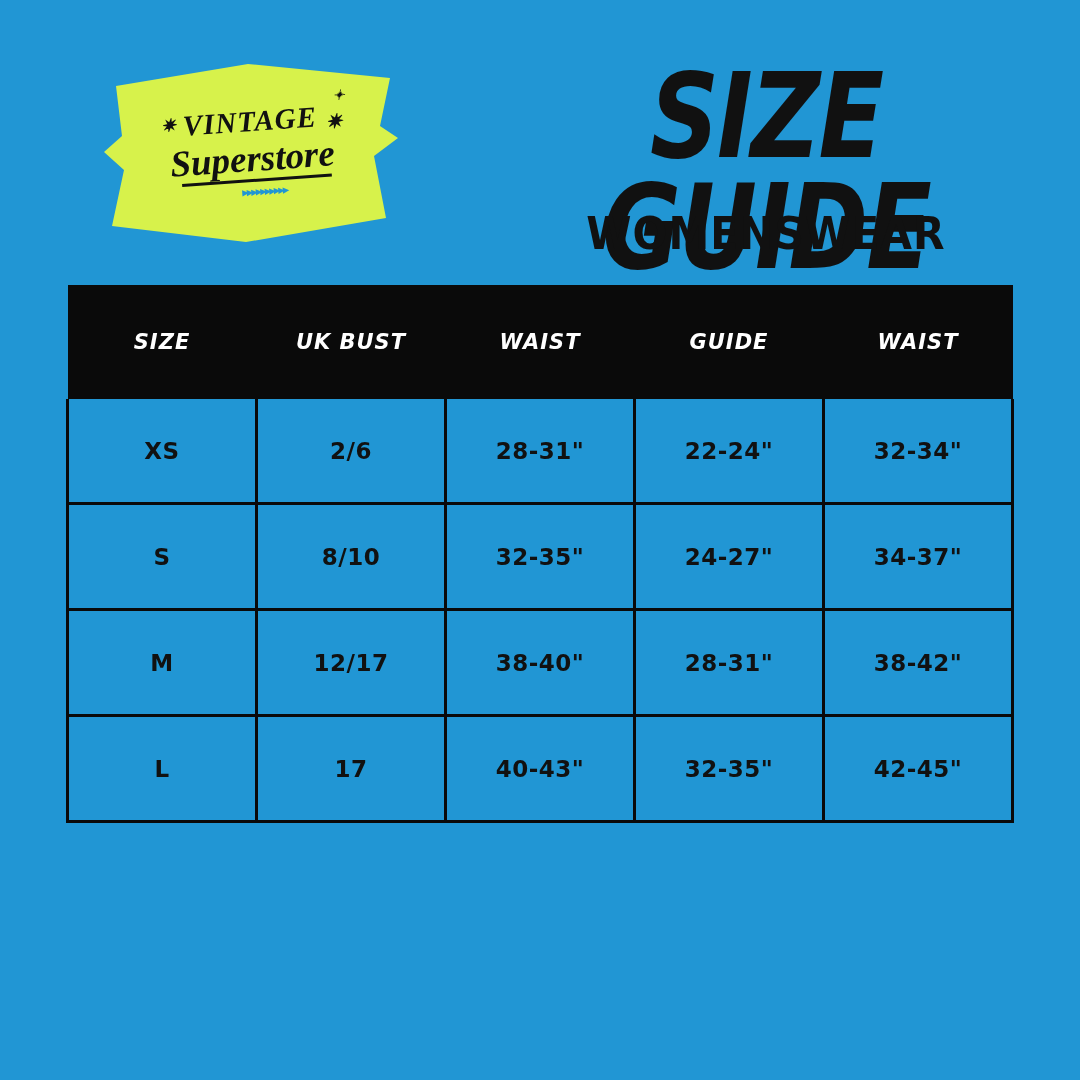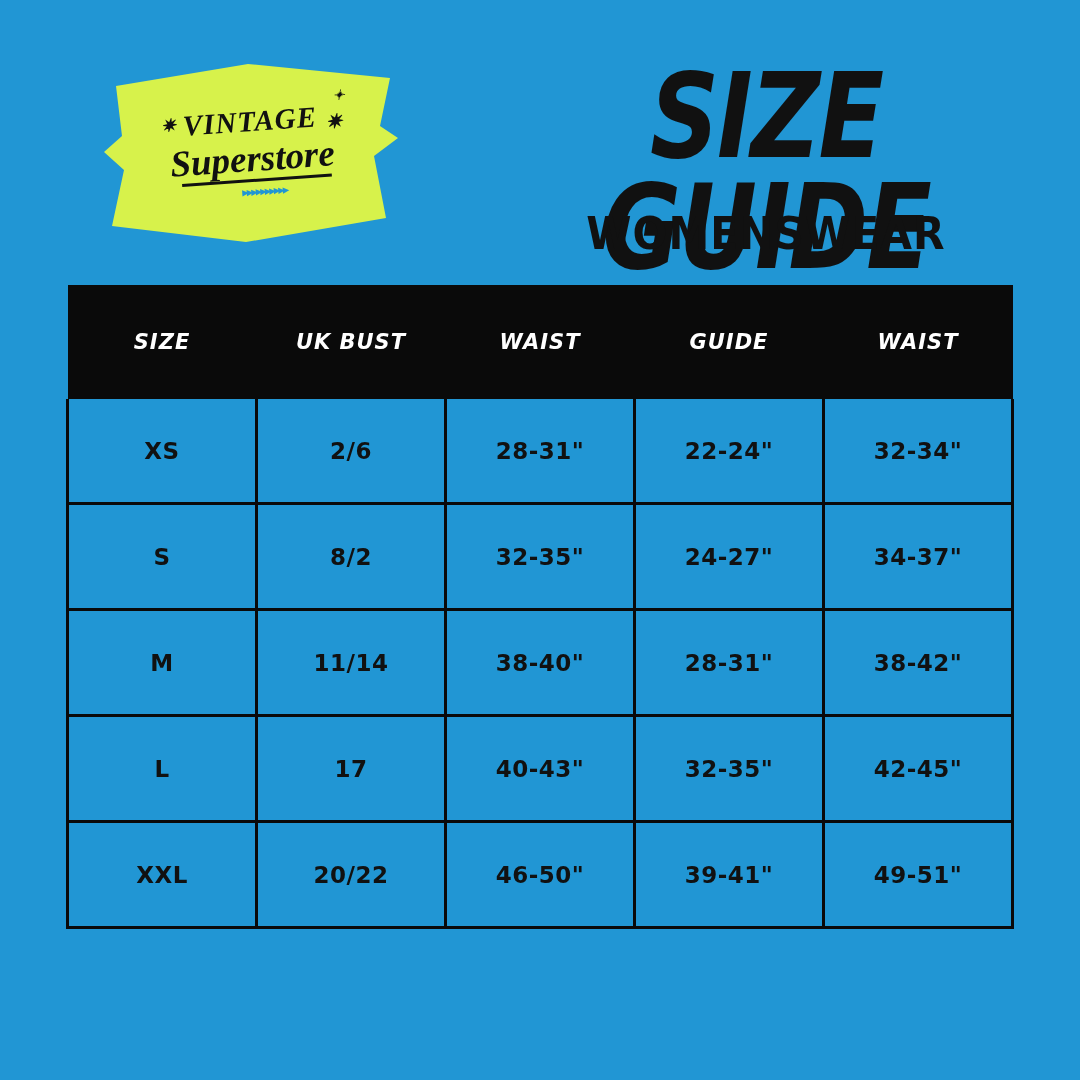--- a/index.html
+++ b/index.html
@@ -221,42 +221,35 @@
     <tbody>
       <tr>
         <td>XS</td>
         <td>2/6</td>
         <td>28-31"</td>
         <td>22-24"</td>
         <td>32-34"</td>
       </tr>
       <tr>
         <td>S</td>
-        <td>8/2</td>
+        <td>8/10</td>
         <td>32-35"</td>
         <td>24-27"</td>
         <td>34-37"</td>
       </tr>
       <tr>
         <td>M</td>
-        <td>11/14</td>
+        <td>12/17</td>
         <td>38-40"</td>
         <td>28-31"</td>
         <td>38-42"</td>
       </tr>
       <tr>
         <td>L</td>
         <td>17</td>
         <td>40-43"</td>
         <td>32-35"</td>
         <td>42-45"</td>
       </tr>
-      <tr>
-        <td>XXL</td>
-        <td>20/22</td>
-        <td>46-50"</td>
-        <td>39-41"</td>
-        <td>49-51"</td>
-      </tr>
     </tbody>
   </table>
 
 </div>
 
 </body></html>

